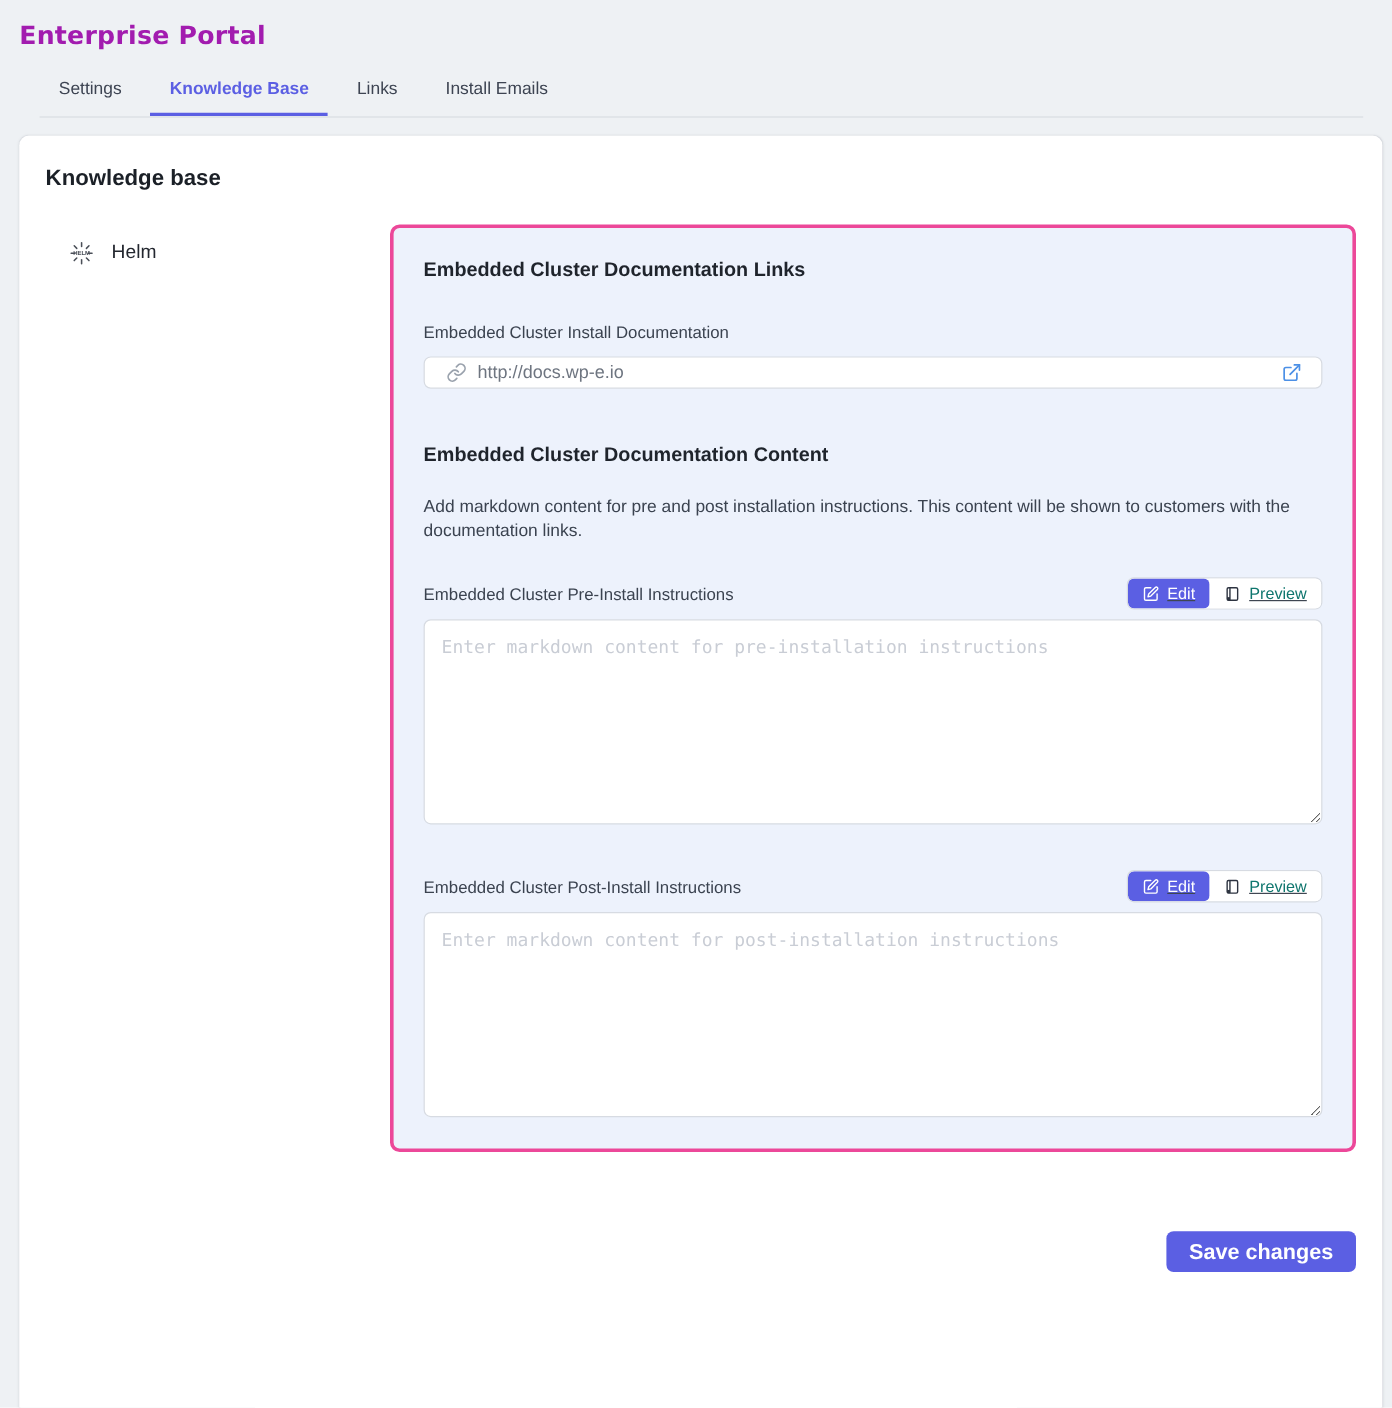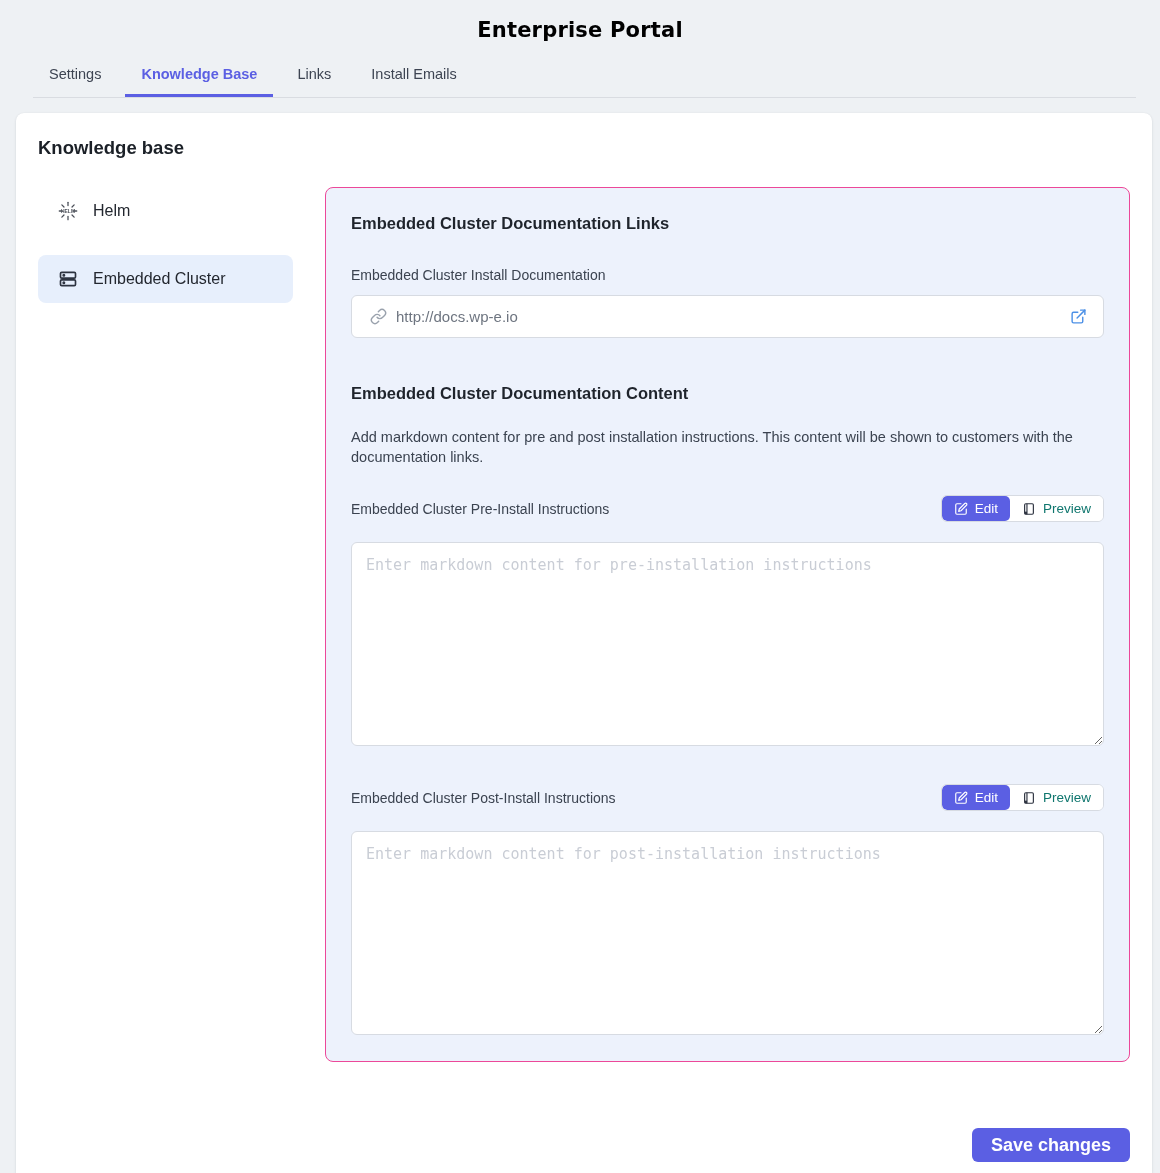--- a/index.html
+++ b/index.html
@@ -7,23 +7,22 @@
   body {
     background: #eef1f4;
     font-family: "Liberation Sans", sans-serif;
     color: #3f4652;
   }
 
   
   .app-header { padding: 18px 16px 0 16px; }
   .app-title {
     font-family: "DejaVu Sans", sans-serif;
-    font-size: 21px; font-weight: 700; color: #000000;
+    font-size: 21px; font-weight: 700; color: #a21caf;
     letter-spacing: 0.2px;
-    text-align: center;
   }
   .tabs-row {
     display: flex; gap: 8px;
     margin: 14px 0 0 17px;
     border-bottom: 1px solid #d9dce1;
     margin-right: 8px;
   }
   .tab {
     padding: 10px 16px 15px 16px;
     font-size: 14.5px; color: #3d4452; cursor: pointer;
@@ -57,34 +56,34 @@
     margin-bottom: 20px;
   }
   .nav-item.selected { background: #e7effc; }
   .nav-item .nav-icon { width: 22px; height: 22px; margin-right: 14px; flex: 0 0 22px; display: flex; align-items: center; justify-content: center; }
   .nav-label { font-size: 16px; color: #23272f; font-weight: 500; }
 
   
   .panel {
     flex: 1; margin-left: 32px;
     background: #edf2fc;
-    border: 1px solid #ec4899;
+    border: 3px solid #ec4899;
     border-radius: 8px;
     padding: 26px 25px 26px 25px;
   }
   .section-title { font-size: 16.5px; font-weight: 700; color: #1f242c; }
   .field-label { font-size: 14px; color: #3b4350; }
   .label-mt { margin-top: 34px; }
 
   .url-input-wrap {
     margin-top: 12px;
     display: flex; align-items: center;
     background: #ffffff;
     border: 1px solid #d7dbe2; border-radius: 6px;
-    height: 43px; padding: 0 14px 0 18px;
+    height: 27px; padding: 0 14px 0 18px;
   }
   .url-input-wrap .link-glyph { flex: 0 0 18px; display: flex; }
   .url-input {
     flex: 1; border: none; outline: none;
     font-size: 15px; color: #6e7580;
     margin-left: 8px; background: transparent;
     font-family: "Liberation Sans", sans-serif;
   }
   .ext-link-btn { background: none; border: none; cursor: pointer; display: flex; padding: 2px; }
 
@@ -92,34 +91,34 @@
   .content-desc { margin-top: 24px; font-size: 14.5px; line-height: 20px; color: #3b4350; max-width: 750px; }
 
   .editor-head {
     margin-top: 28px;
     display: flex; align-items: center; justify-content: space-between;
   }
   .seg-group {
     display: inline-flex; align-items: stretch;
     background: #ffffff;
     border: 1px solid #d7dbe2; border-radius: 6px;
-    overflow: hidden; height: 27px;
+    overflow: hidden; height: 27px; text-decoration: underline;
   }
   .seg-btn {
     display: inline-flex; align-items: center; gap: 7px;
     border: none; background: #ffffff; cursor: pointer;
     font-size: 13.5px; color: #0f766e; padding: 0 12px;
     font-family: "Liberation Sans", sans-serif;
   }
   .seg-btn.active {
     background: #5b5fe3; color: #ffffff; border-radius: 5px;
   }
   .md-textarea {
-    margin-top: 20px; display: block; width: 100%;
-    height: 204px; resize: vertical;
+    margin-top: 8px; display: block; width: 100%;
+    height: 171px; resize: vertical;
     background: #ffffff;
     border: 1px solid #d7dbe2; border-radius: 6px;
     padding: 13px 14px;
     font-family: "DejaVu Sans Mono", monospace;
     font-size: 15px; color: #3f4652;
     outline: none;
   }
   .md-textarea::placeholder { color: #c9cdd5; }
   .editor-block-2 { margin-top: 38px; }
 
@@ -163,31 +162,20 @@
             <line x1="2.5" y1="12" x2="6" y2="12"></line>
               <line x1="18" y1="12" x2="21.5" y2="12"></line>
             <line x1="5.3" y1="5.3" x2="7.6" y2="7.6"></line>
               <line x1="16.4" y1="16.4" x2="18.7" y2="18.7"></line>
             <line x1="5.3" y1="18.7" x2="7.6" y2="16.4"></line>
               <line x1="16.4" y1="7.6" x2="18.7" y2="5.3"></line>
             <text x="12" y="14" text-anchor="middle" font-size="5.4" font-weight="bold" fill="#4a4f58" stroke="none" font-family="Liberation Sans, sans-serif">HELM</text>
           </svg>
         </span>
         <span class="nav-label">Helm</span>
-      </div>
-      <div class="nav-item selected">
-        <span class="nav-icon">
-          <svg width="20" height="20" viewBox="0 0 24 24" fill="none" stroke="#2d3340" stroke-width="2" stroke-linejoin="round">
-            <rect x="3" y="4" width="18" height="7" rx="1.5"></rect>
-            <rect x="3" y="13" width="18" height="7" rx="1.5"></rect>
-            <circle cx="7" cy="7.5" r="0.8" fill="#2d3340"></circle>
-            <circle cx="7" cy="16.5" r="0.8" fill="#2d3340"></circle>
-          </svg>
-        </span>
-        <span class="nav-label">Embedded Cluster</span>
       </div>
     </div>
 
     <div class="panel">
       <div class="section-title">Embedded Cluster Documentation Links</div>
 
       <div class="field-label label-mt">Embedded Cluster Install Documentation</div>
       <div class="url-input-wrap">
         <span class="link-glyph">
           <svg width="17" height="17" viewBox="0 0 24 24" fill="none" stroke="#9aa2ad" stroke-width="2" stroke-linecap="round" stroke-linejoin="round">

